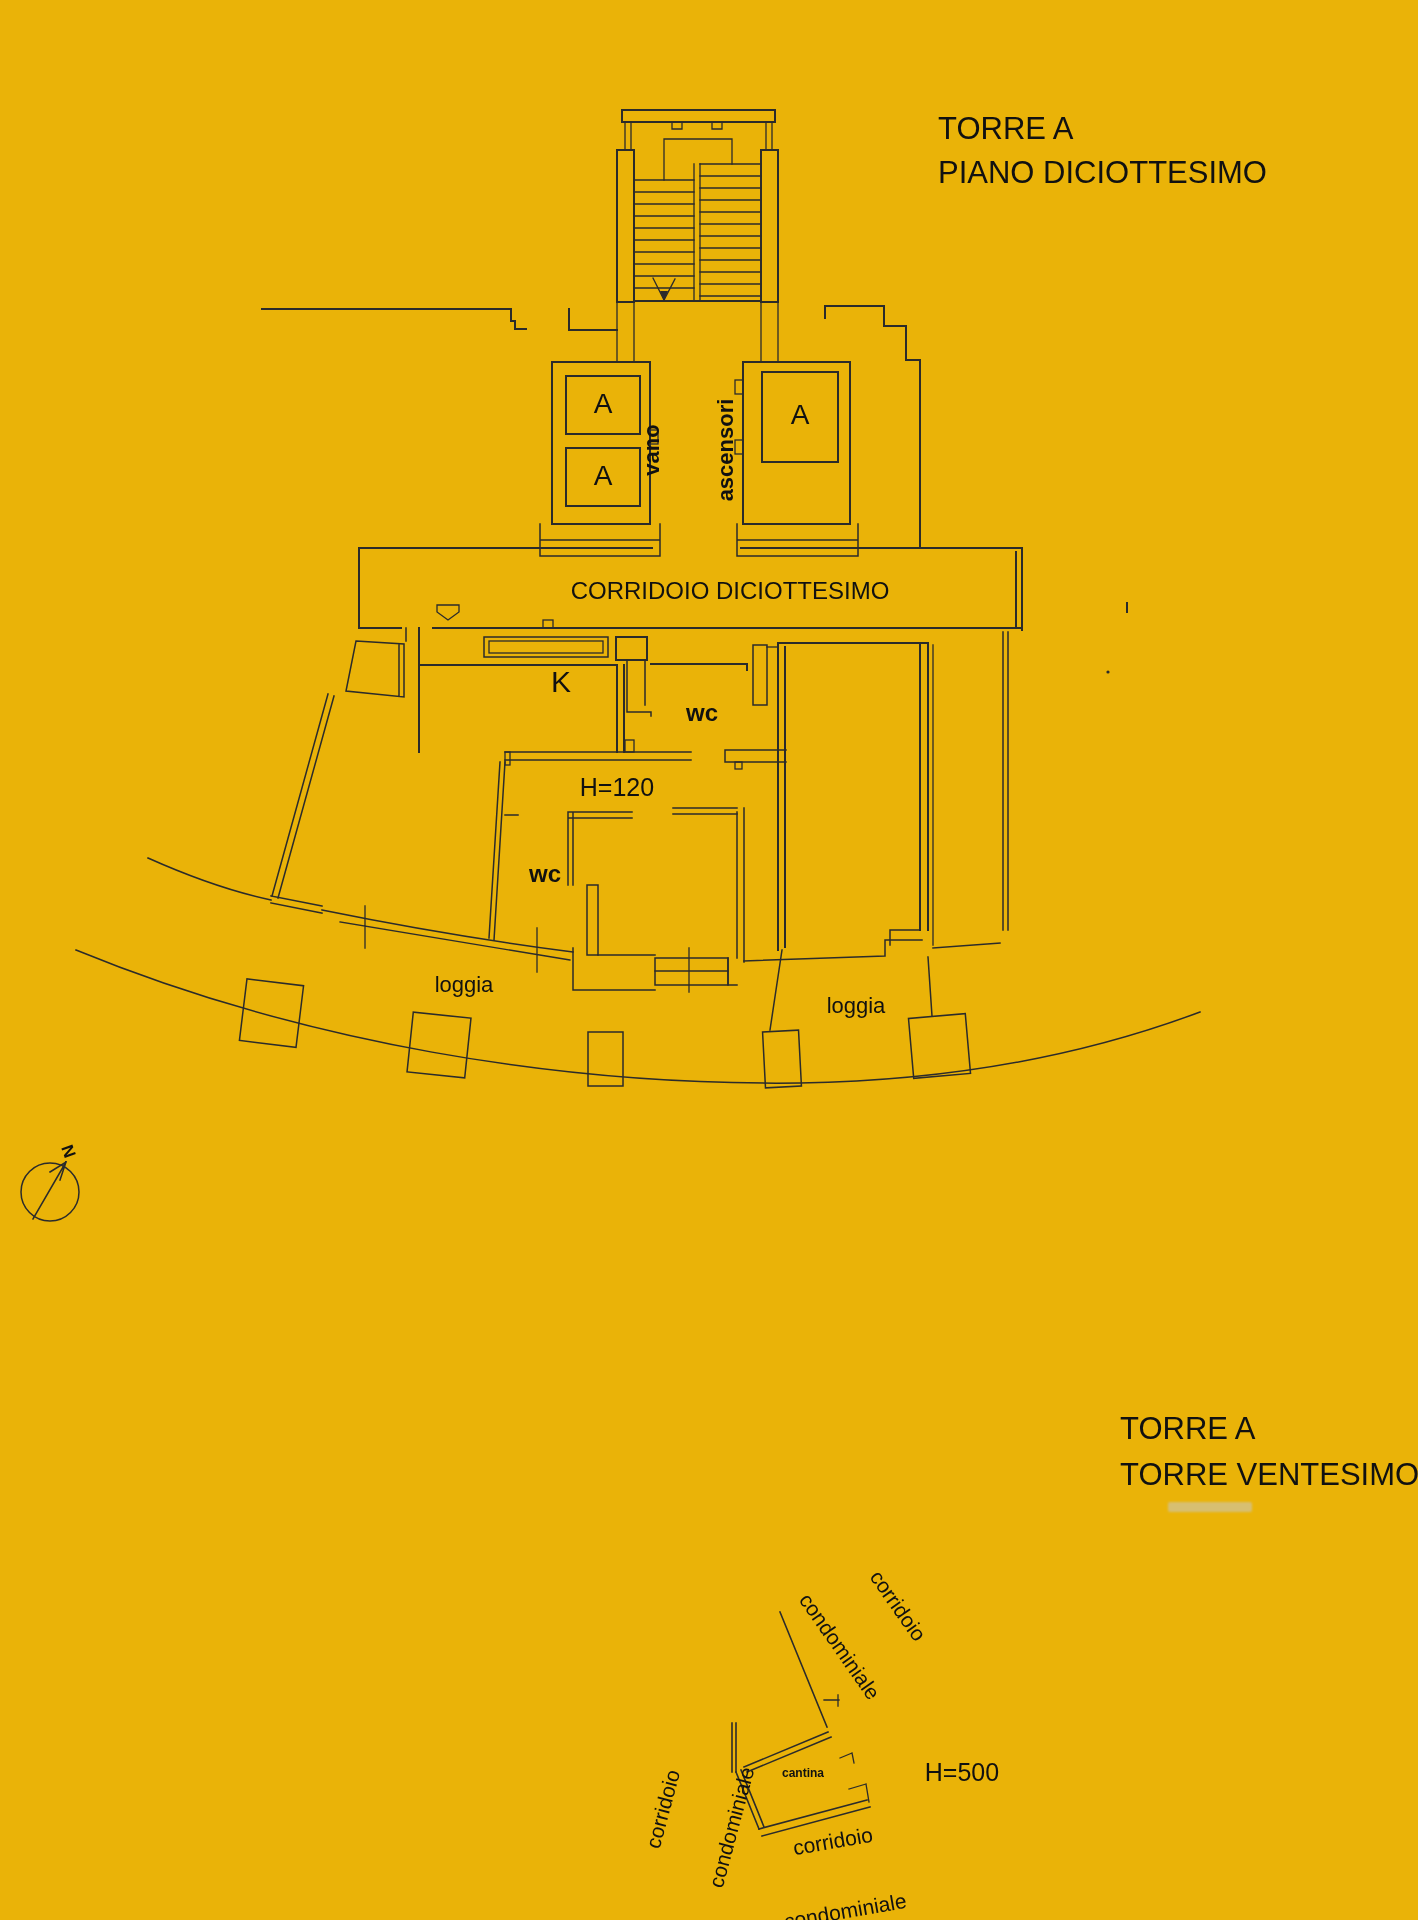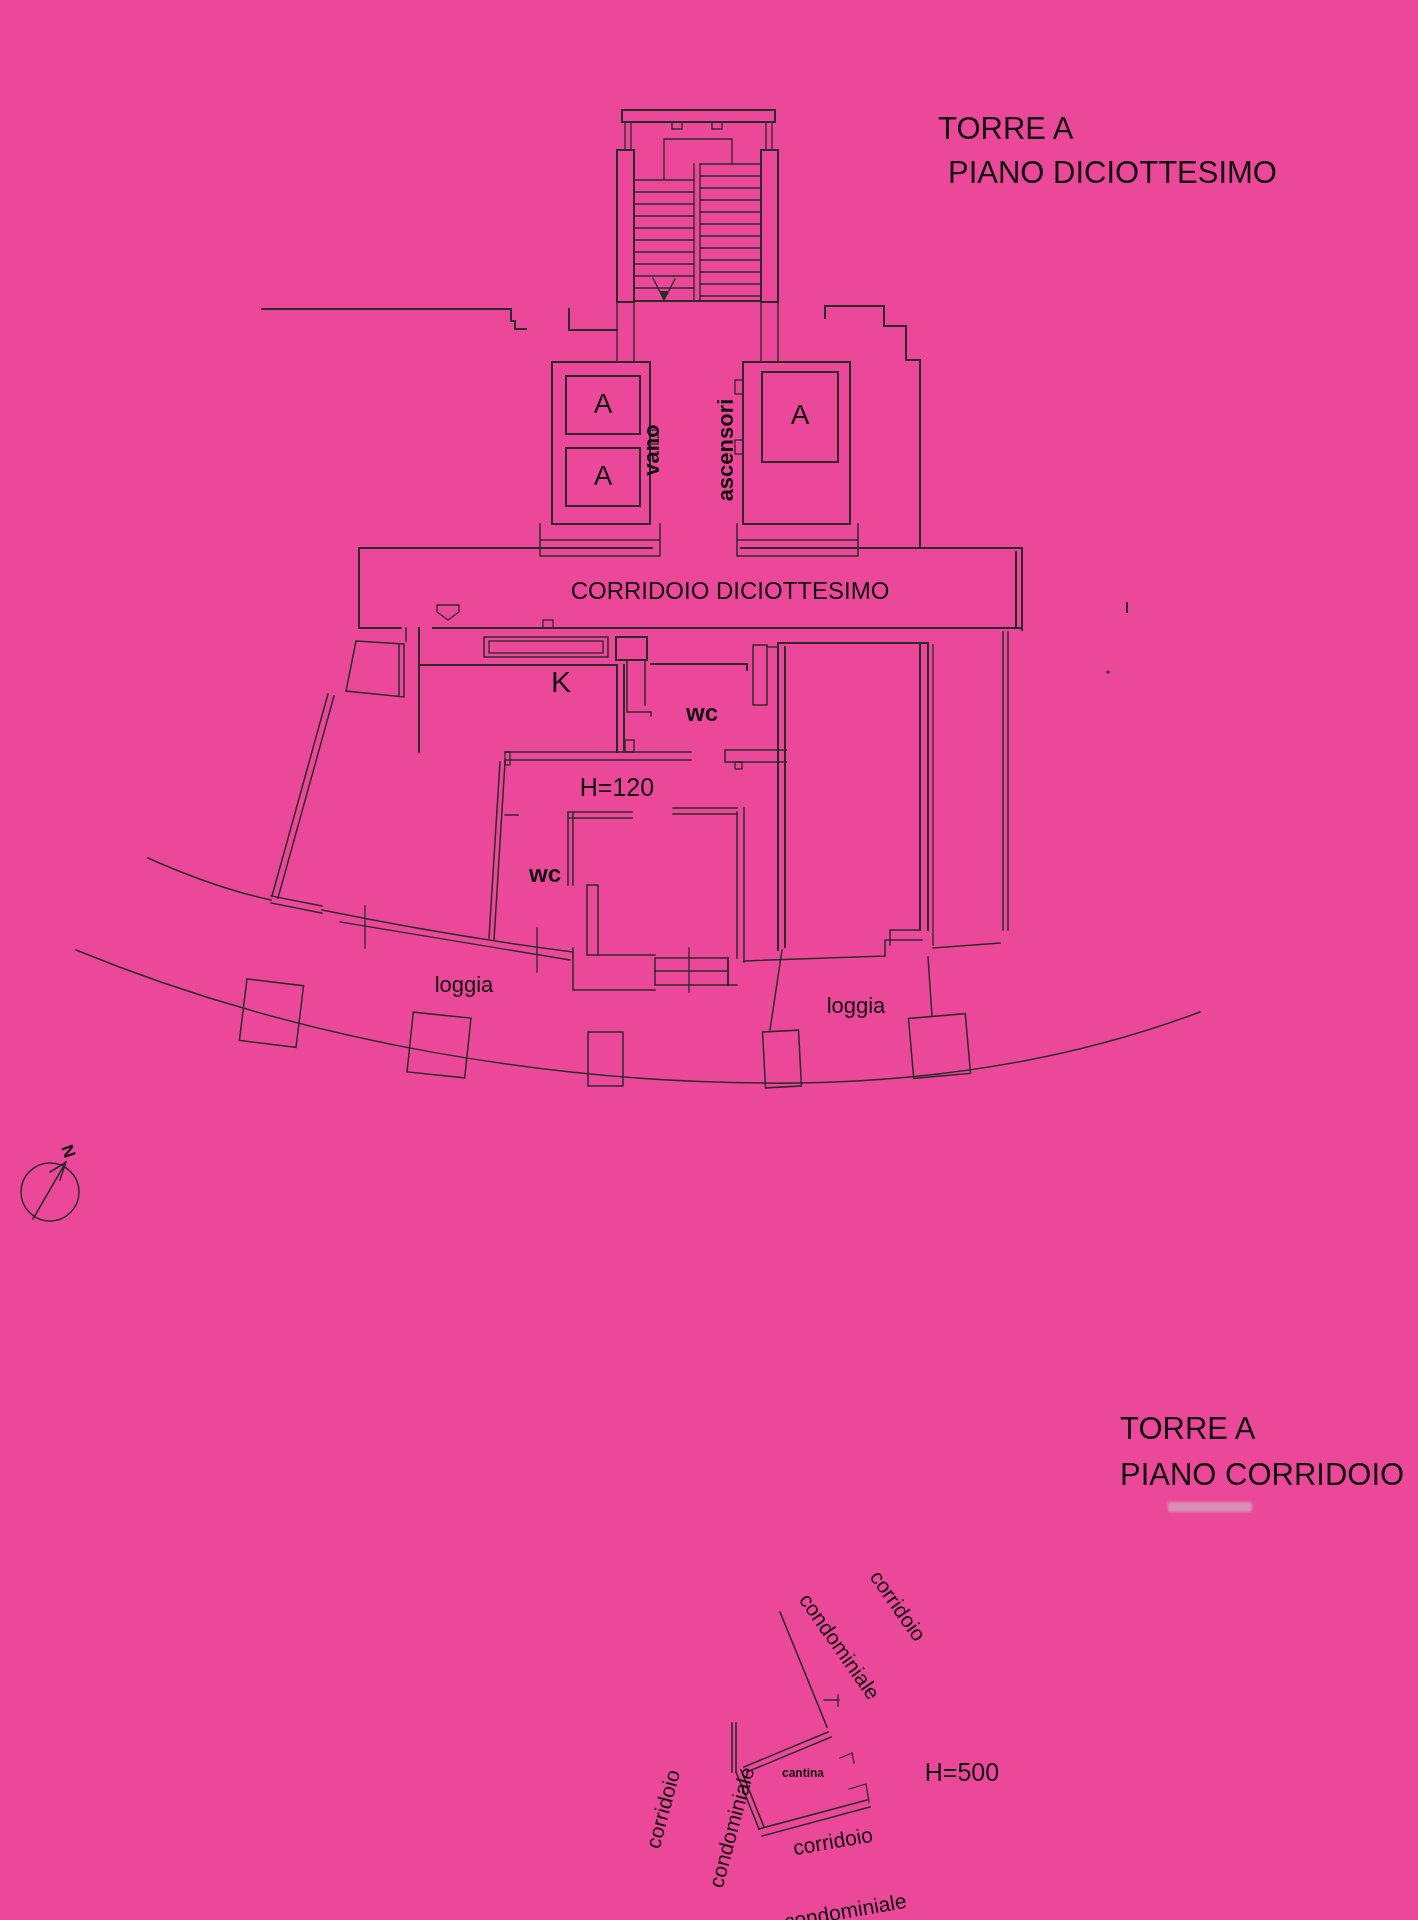--- a/index.html
+++ b/index.html
@@ -1,16 +1,16 @@
 <!DOCTYPE html>
 <html><head>
 <meta charset="utf-8">
 <style>
   html,body{margin:0;padding:0;background:#ffffff;}
-  .page{position:relative;width:1418px;height:1920px;background:#ec4899;overflow:hidden;
+  .page{position:relative;width:1418px;height:1920px;background:#eab308;overflow:hidden;
         font-family:"Liberation Sans",sans-serif;}
   svg{position:absolute;left:0;top:0;}
   .lbl{position:absolute;color:#111;font-family:"Liberation Sans",sans-serif;
        white-space:pre;line-height:1.12;}
   .ctr{transform:translate(-50%,-50%);}
   .twoline{text-align:center;}
   .smudge{position:absolute;left:1168px;top:1502px;width:84px;height:10px;
           background:#c9c9c9;opacity:.55;filter:blur(1px);border-radius:2px;}
 </style>
 </head>
@@ -130,21 +130,21 @@
       <path d="M732,1723 V1772 M736,1723 V1772"></path>
       <path d="M744,1767 L828,1732 M747,1772 L831,1737"></path>
       <path stroke-width="1.3" d="M840,1758 L852,1753 M852,1753 L854,1763"></path>
       <path d="M736,1772 L759,1829 M741,1770 L764,1827"></path>
       <path d="M759,1829 L867,1800 M762,1836 L870,1807"></path>
       <path stroke-width="1.3" d="M849,1789 L866,1784 M866,1784 L869,1802"></path>
     </g>
   </svg>
 
   <div class="lbl" style="left:938px;top:112px;font-size:31px;">TORRE A</div>
-  <div class="lbl" style="left:938px;top:156px;font-size:31px;margin-left:10px;">PIANO DICIOTTESIMO</div>
+  <div class="lbl" style="left:938px;top:156px;font-size:31px;">PIANO DICIOTTESIMO</div>
 
   <div class="lbl ctr" style="left:603px;top:404px;font-size:28px;">A</div>
   <div class="lbl ctr" style="left:603px;top:476px;font-size:28px;">A</div>
   <div class="lbl ctr" style="left:800px;top:415px;font-size:28px;">A</div>
 
   <div class="lbl twoline" style="left:689px;top:450px;font-size:22px;font-weight:700;transform:translate(-50%,-50%) rotate(-90deg);">
     <div>vano</div>
     <div>ascensori</div>
   </div>
 
@@ -153,21 +153,21 @@
   <div class="lbl ctr" style="left:561px;top:682px;font-size:30px;">K</div>
   <div class="lbl ctr" style="left:702px;top:713px;font-size:24px;font-weight:700;">wc</div>
   <div class="lbl ctr" style="left:617px;top:787px;font-size:25px;">H=120</div>
   <div class="lbl ctr" style="left:545px;top:874px;font-size:24px;font-weight:700;">wc</div>
   <div class="lbl ctr" style="left:464px;top:985px;font-size:22px;">loggia</div>
   <div class="lbl ctr" style="left:856px;top:1006px;font-size:22px;">loggia</div>
 
   <div class="lbl" style="left:62px;top:1142px;font-size:17px;font-weight:700;transform:rotate(70deg);">N</div>
 
   <div class="lbl" style="left:1120px;top:1412px;font-size:31px;">TORRE A</div>
-  <div class="lbl" style="left:1120px;top:1458px;font-size:31px;">PIANO CORRIDOIO</div>
+  <div class="lbl" style="left:1120px;top:1458px;font-size:31px;">TORRE VENTESIMO</div>
   <div class="smudge"></div>
 
   <div class="lbl twoline" style="left:869px;top:1626px;font-size:21px;transform:translate(-50%,-50%) rotate(55deg);">
     <div>corridoio</div>
     <div>condominiale</div>
   </div>
 
   <div class="lbl twoline" style="left:697px;top:1818px;font-size:21px;transform:translate(-50%,-50%) rotate(-75deg);">
     <div>corridoio</div>
     <div>condominiale</div>

